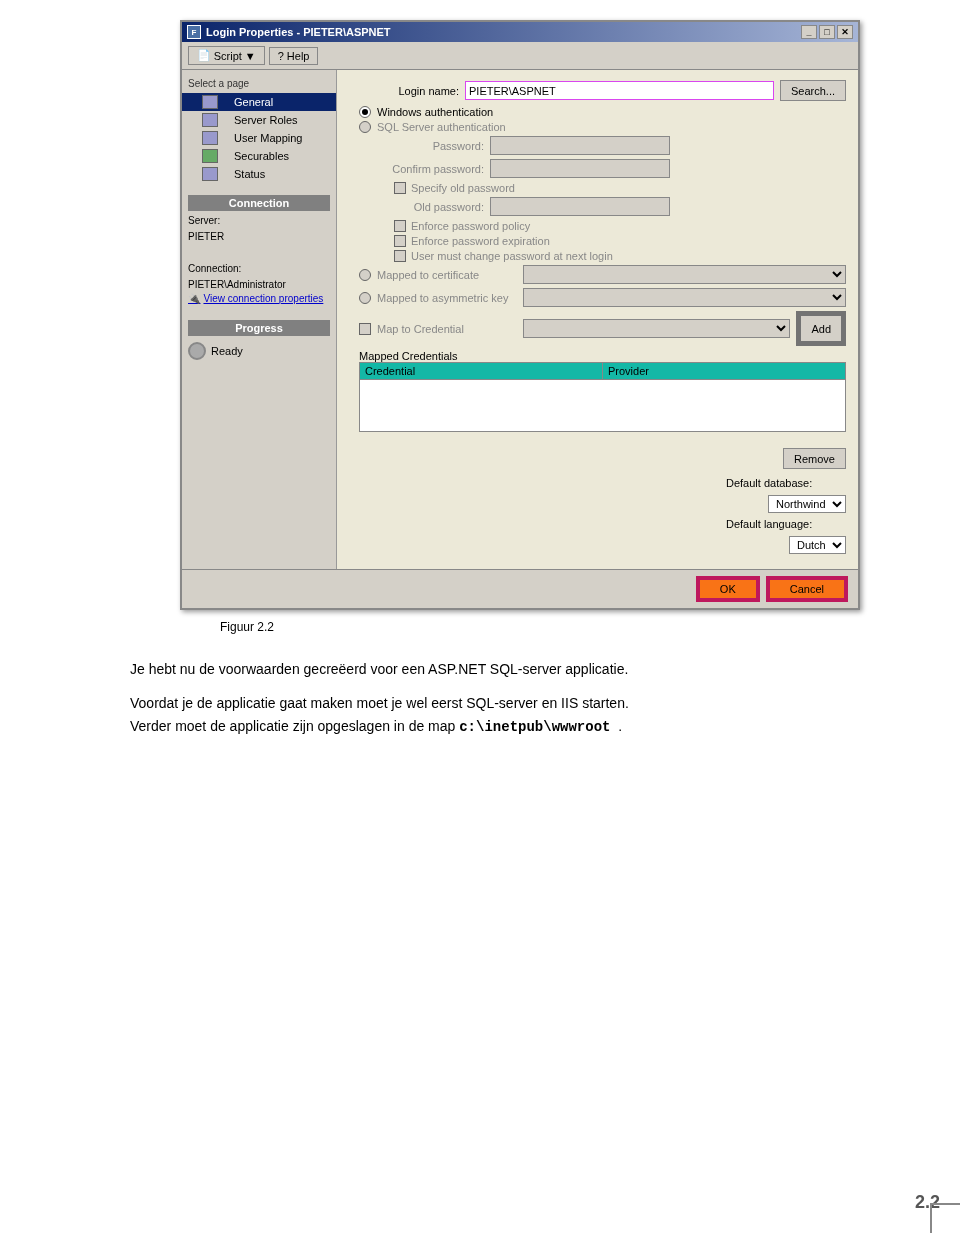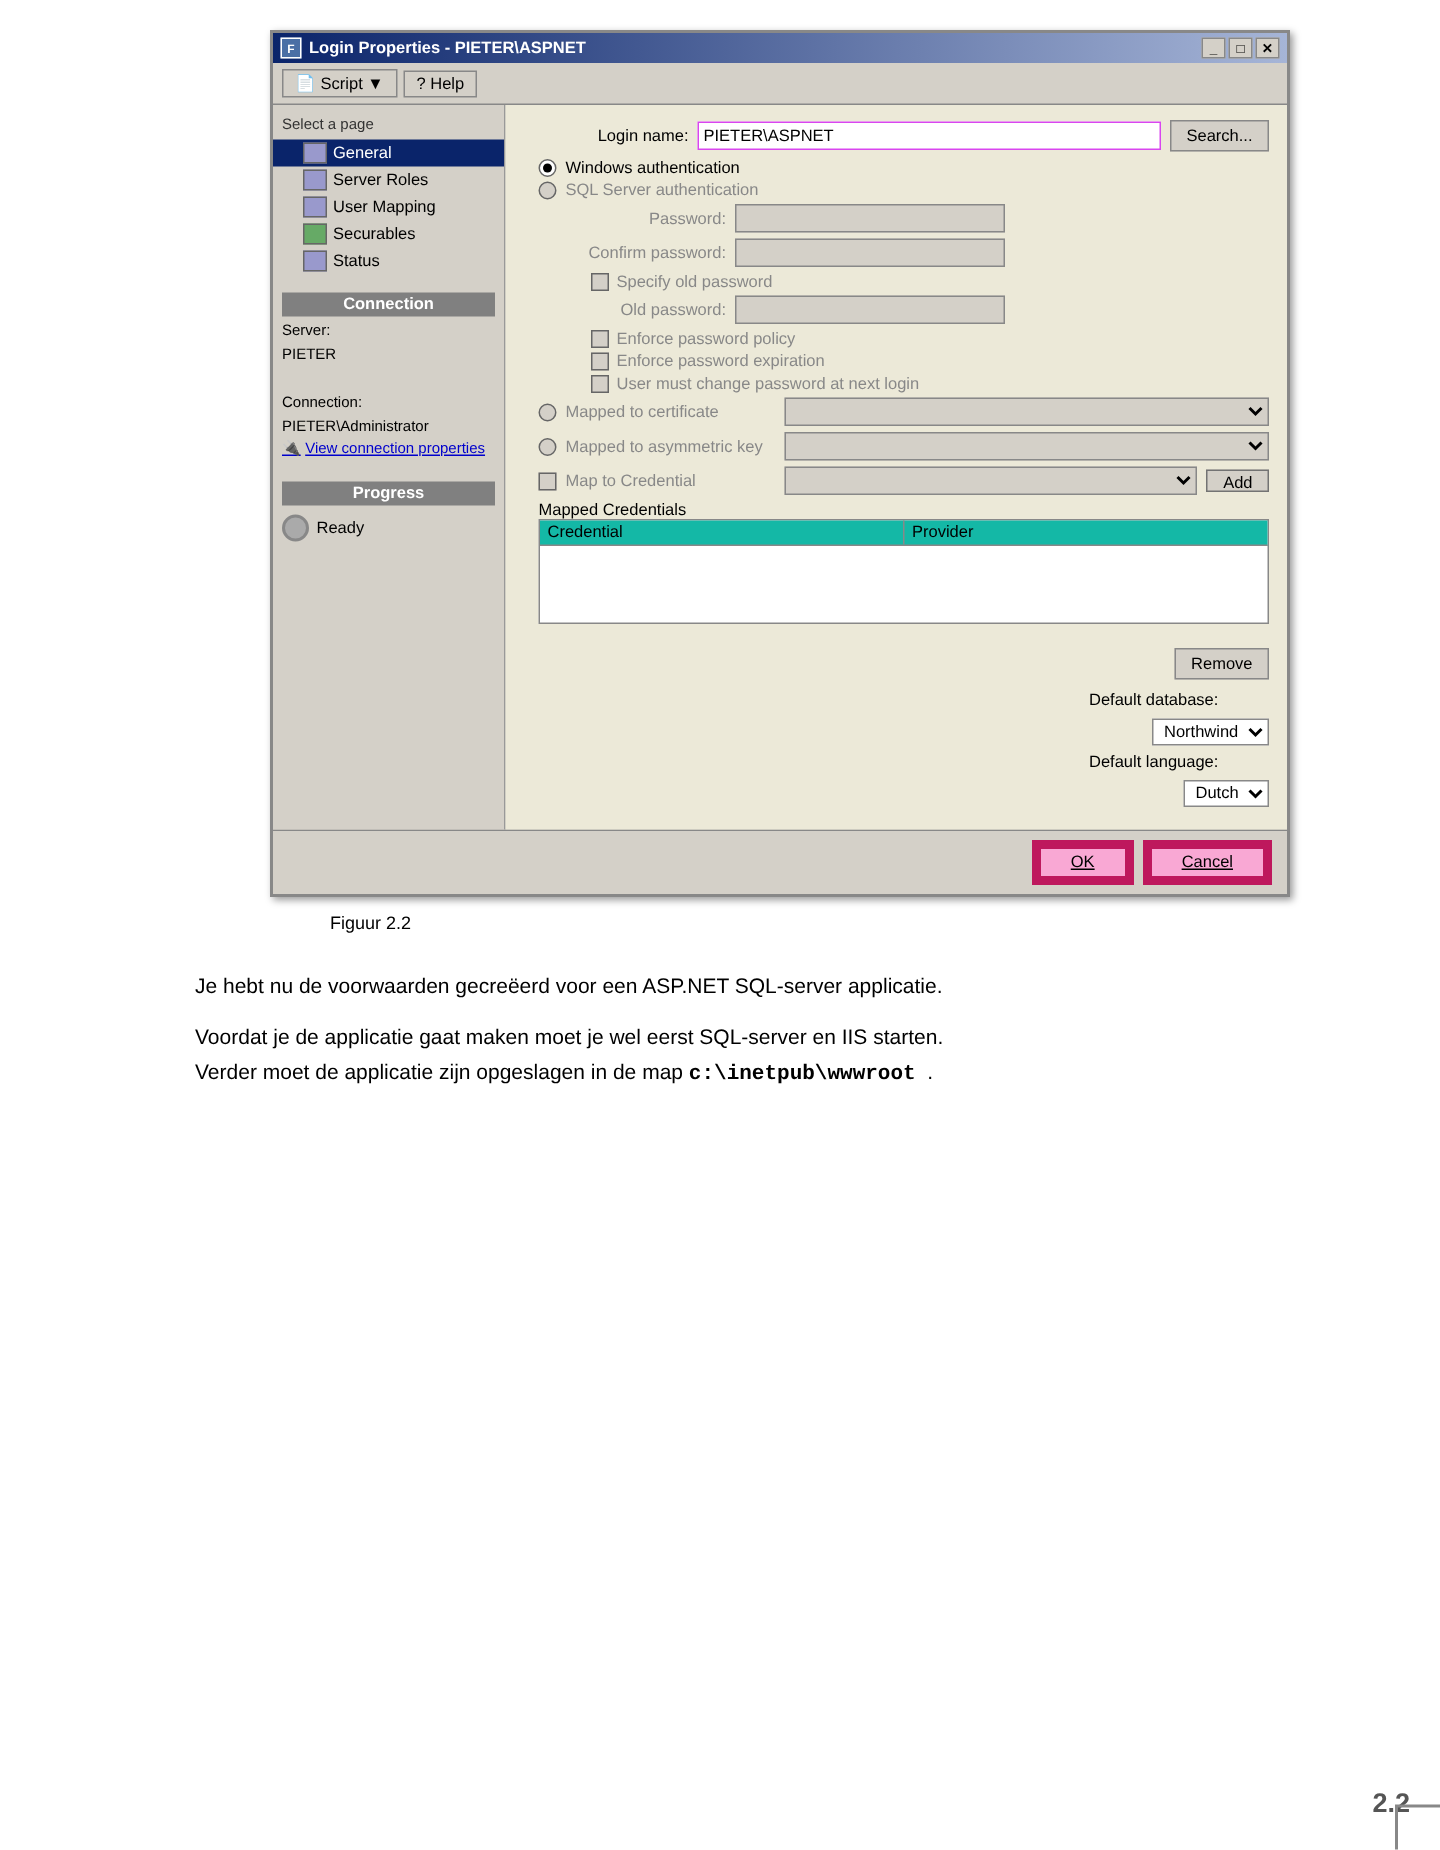--- a/index.html
+++ b/index.html
@@ -113,21 +113,21 @@
       font-size: 11px;
       font-weight: bold;
       margin-bottom: 2px;
       text-align: center;
     }
 
     .nav-item {
       padding: 2px 8px 2px 20px;
       display: flex;
       align-items: center;
-      gap: 4px;
+      gap: 16px;
       cursor: pointer;
       font-size: 11px;
     }
 
     .nav-item.selected {
       background: #0a246a;
       color: white;
     }
 
     .nav-item .icon-placeholder {
@@ -337,25 +337,25 @@
     .map-credential-row {
       display: flex;
       align-items: center;
       gap: 6px;
       margin-bottom: 4px;
       padding-left: 10px;
     }
 
     .add-btn {
       background: #d4d0c8;
-      border: 1px solid #737373;
+      border: 5px solid #737373;
       padding: 2px 10px;
       font-size: 11px;
       cursor: pointer;
-      height: 15px;
+      height: 35px;
     }
 
     .mapped-credentials-area {
       margin-top: 4px;
       margin-bottom: 16px;
     }
 
     .mc-header {
       font-size: 11px;
       padding-left: 10px;
@@ -428,27 +428,26 @@
     .dialog-footer {
       background: #d4d0c8;
       padding: 6px 10px;
       display: flex;
       justify-content: flex-end;
       gap: 6px;
       border-top: 1px solid #888;
     }
 
     .footer-btn {
-      background: #f9a8d4;
-      border: 6px solid #be185d;
+      background: #f97316;
+      border: 4px solid #be185d;
       padding: 3px 20px;
       font-size: 11px;
       cursor: pointer;
       min-width: 60px;
-      text-decoration: underline;
     }
 
     
     .fig-caption {
       font-size: 12px;
       margin: 6px 0 16px 120px;
     }
 
     
     .body-text {

